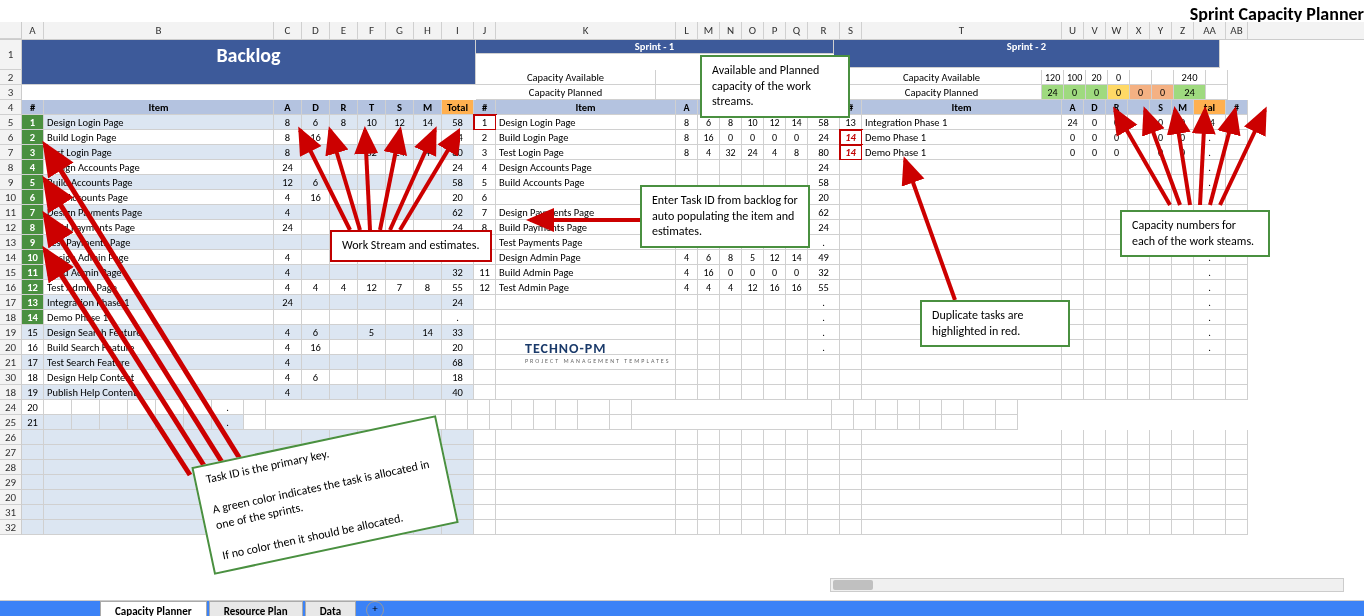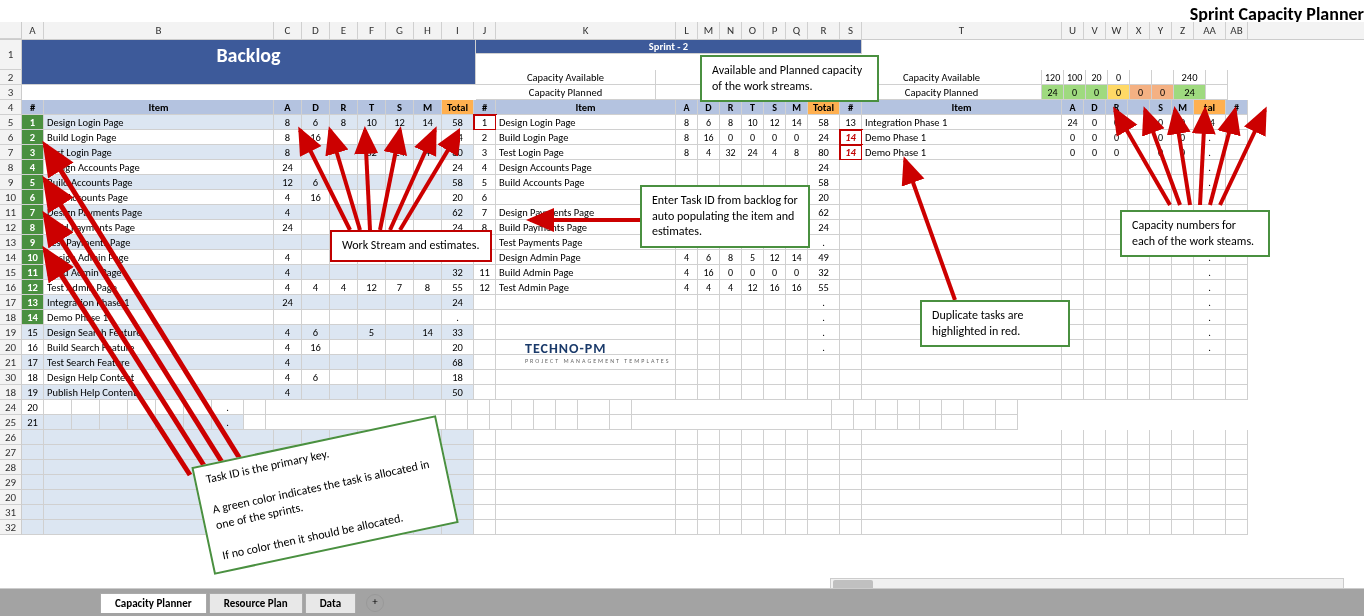--- a/index.html
+++ b/index.html
@@ -28,21 +28,21 @@
 .green-id { background: #4a9040; color: #fff; font-weight: bold; }
 .blue-lite { background: #dce6f2; }
 .cap-green { background: #9fda7f; }
 .cap-yellow { background: #ffd966; }
 .cap-orange { background: #f4b183; }
 .red-dup { color: #c00000; font-weight: bold; font-style: italic; }
 .red-box { outline: 2px solid #c00000; outline-offset: -1px; }
 .callout { position: absolute; background: #fff; border: 2px solid #4a9040; padding: 6px 10px; font-size: 12px; line-height: 1.3; z-index: 50; }
 .callout-rot { transform: rotate(-12deg); }
 .arrow { position: absolute; z-index: 40; pointer-events: none; }
-.tabs { position: absolute; bottom: 0; left: 0; right: 0; height: 28px; display: flex; align-items: center; background: #a3a3a3; border-top: 1px solid #ccc; padding-left: 100px; }
+.tabs { position: absolute; bottom: 0; left: 0; right: 0; height: 16px; display: flex; align-items: flex-start; background: #3b82f6; border-top: 1px solid #ccc; padding-left: 100px; }
 .tab { padding: 3px 14px; font-size: 11px; border: 1px solid #aaa; border-bottom: none; background: #e8e8e8; margin-right: 2px; cursor: pointer; font-weight: bold; }
 .tab.active { background: #fff; font-weight: bold; }
 .addtab { width: 18px; height: 18px; border: 1px solid #999; border-radius: 50%; text-align: center; line-height: 14px; margin-left: 8px; cursor: pointer; }
 .logo { position: absolute; font-size: 14px; font-weight: bold; letter-spacing: 1px; z-index: 30; }
 .logo .sub { font-size: 6px; letter-spacing: 2px; color: #666; font-weight: normal; display: block; }
 .scroll-h { position: absolute; bottom: 24px; right: 20px; left: 830px; height: 14px; background: #f0f0f0; border: 1px solid #ccc; }
 .scroll-thumb { position: absolute; left: 2px; top: 1px; width: 40px; height: 10px; background: #c0c0c0; border-radius: 2px; }
 </style>
 </head>
 <body>
@@ -80,21 +80,22 @@
   <div class="col-h" style="width:22px">Y</div>
   <div class="col-h" style="width:22px">Z</div>
   <div class="col-h" style="width:32px">AA</div>
   <div class="col-h" style="width:22px">AB</div>
 </div>
 
 <div class="grid" id="grid">
       <div class="row" style="height: 30px;">
         <div class="row-h" style="line-height:30px">1</div>
         <div class="cell hdr-blue" style="width:454px;min-width:454px;line-height:30px;height:45px;position:relative;z-index:5">Backlog</div>
-        <div class="cell hdr-sprint" style="width:386px;line-height:14px;height:14px">Sprint - 2</div>
+        <div class="cell hdr-sprint" style="width:358px;line-height:14px;height:14px">Sprint - 1</div>
+        <div class="cell hdr-sprint" style="width:386px;line-height:14px;height:28px">Sprint - 2</div>
       </div>
       <div class="row">
         <div class="row-h">2</div>
         <div class="cell" style="width:454px;background:transparent;border:none"></div>
         <div class="cell c-item2" style="text-align:center">Capacity Available</div>
         <div class="cell" style="width:132px"></div>
         <div class="cell c-tot2 ">776</div>
         <div class="cell c-num2"></div>
         <div class="cell c-item3" style="text-align:center">Capacity Available</div>
         <div class="cell c-ws2 ">120</div>
@@ -715,21 +716,21 @@
       <div class="row">
         <div class="row-h">18</div>
         <div class="cell c-num blue-lite">19</div>
         <div class="cell c-item blue-lite">Publish Help Content</div>
         <div class="cell c-ws blue-lite">4</div>
         <div class="cell c-ws blue-lite"></div>
         <div class="cell c-ws blue-lite"></div>
         <div class="cell c-ws blue-lite"></div>
         <div class="cell c-ws blue-lite"></div>
         <div class="cell c-ws blue-lite"></div>
-        <div class="cell c-tot blue-lite">50</div>
+        <div class="cell c-tot blue-lite">40</div>
         <div class="cell c-num2"></div>
         <div class="cell c-item2"></div>
         <div class="cell c-ws2"></div>
         <div class="cell c-ws2"></div>
         <div class="cell c-ws2"></div>
         <div class="cell c-ws2"></div>
         <div class="cell c-ws2"></div>
         <div class="cell c-ws2"></div>
         <div class="cell c-tot2"></div>
         <div class="cell c-num2"></div>
@@ -1017,21 +1018,21 @@
         <div class="cell c-ws2"></div>
         <div class="cell c-ws2"></div>
         <div class="cell c-ws2"></div>
         <div class="cell c-tot2"></div>
         <div class="cell c-ws2"></div>
       </div>
     </div>
 </div>
 
 <div class="callout" style="top:230px;left:330px;border-color:#c00000">Work Stream and estimates.</div>
-<div class="callout" style="top:55px;left:700px;width:179px">Available and Planned capacity of the work streams.</div>
+<div class="callout" style="top:55px;left:700px;width:150px">Available and Planned capacity of the work streams.</div>
 <div class="callout" style="top:185px;left:640px;width:170px">Enter Task ID from backlog for auto populating the item and estimates.</div>
 <div class="callout" style="top:300px;left:920px;width:150px">Duplicate tasks are highlighted in red.</div>
 <div class="callout" style="top:210px;left:1120px;width:150px">Capacity numbers for each of the work steams.</div>
 <div class="callout callout-rot" style="top:440px;left:200px;width:250px;white-space:pre-line">Task ID is the primary key.
 
 A green color indicates the task is allocated in one of the sprints.
 
 If no color then it should be allocated.</div>
 
 <svg class="arrow" style="top:120px;left:280px" width="180" height="130">

